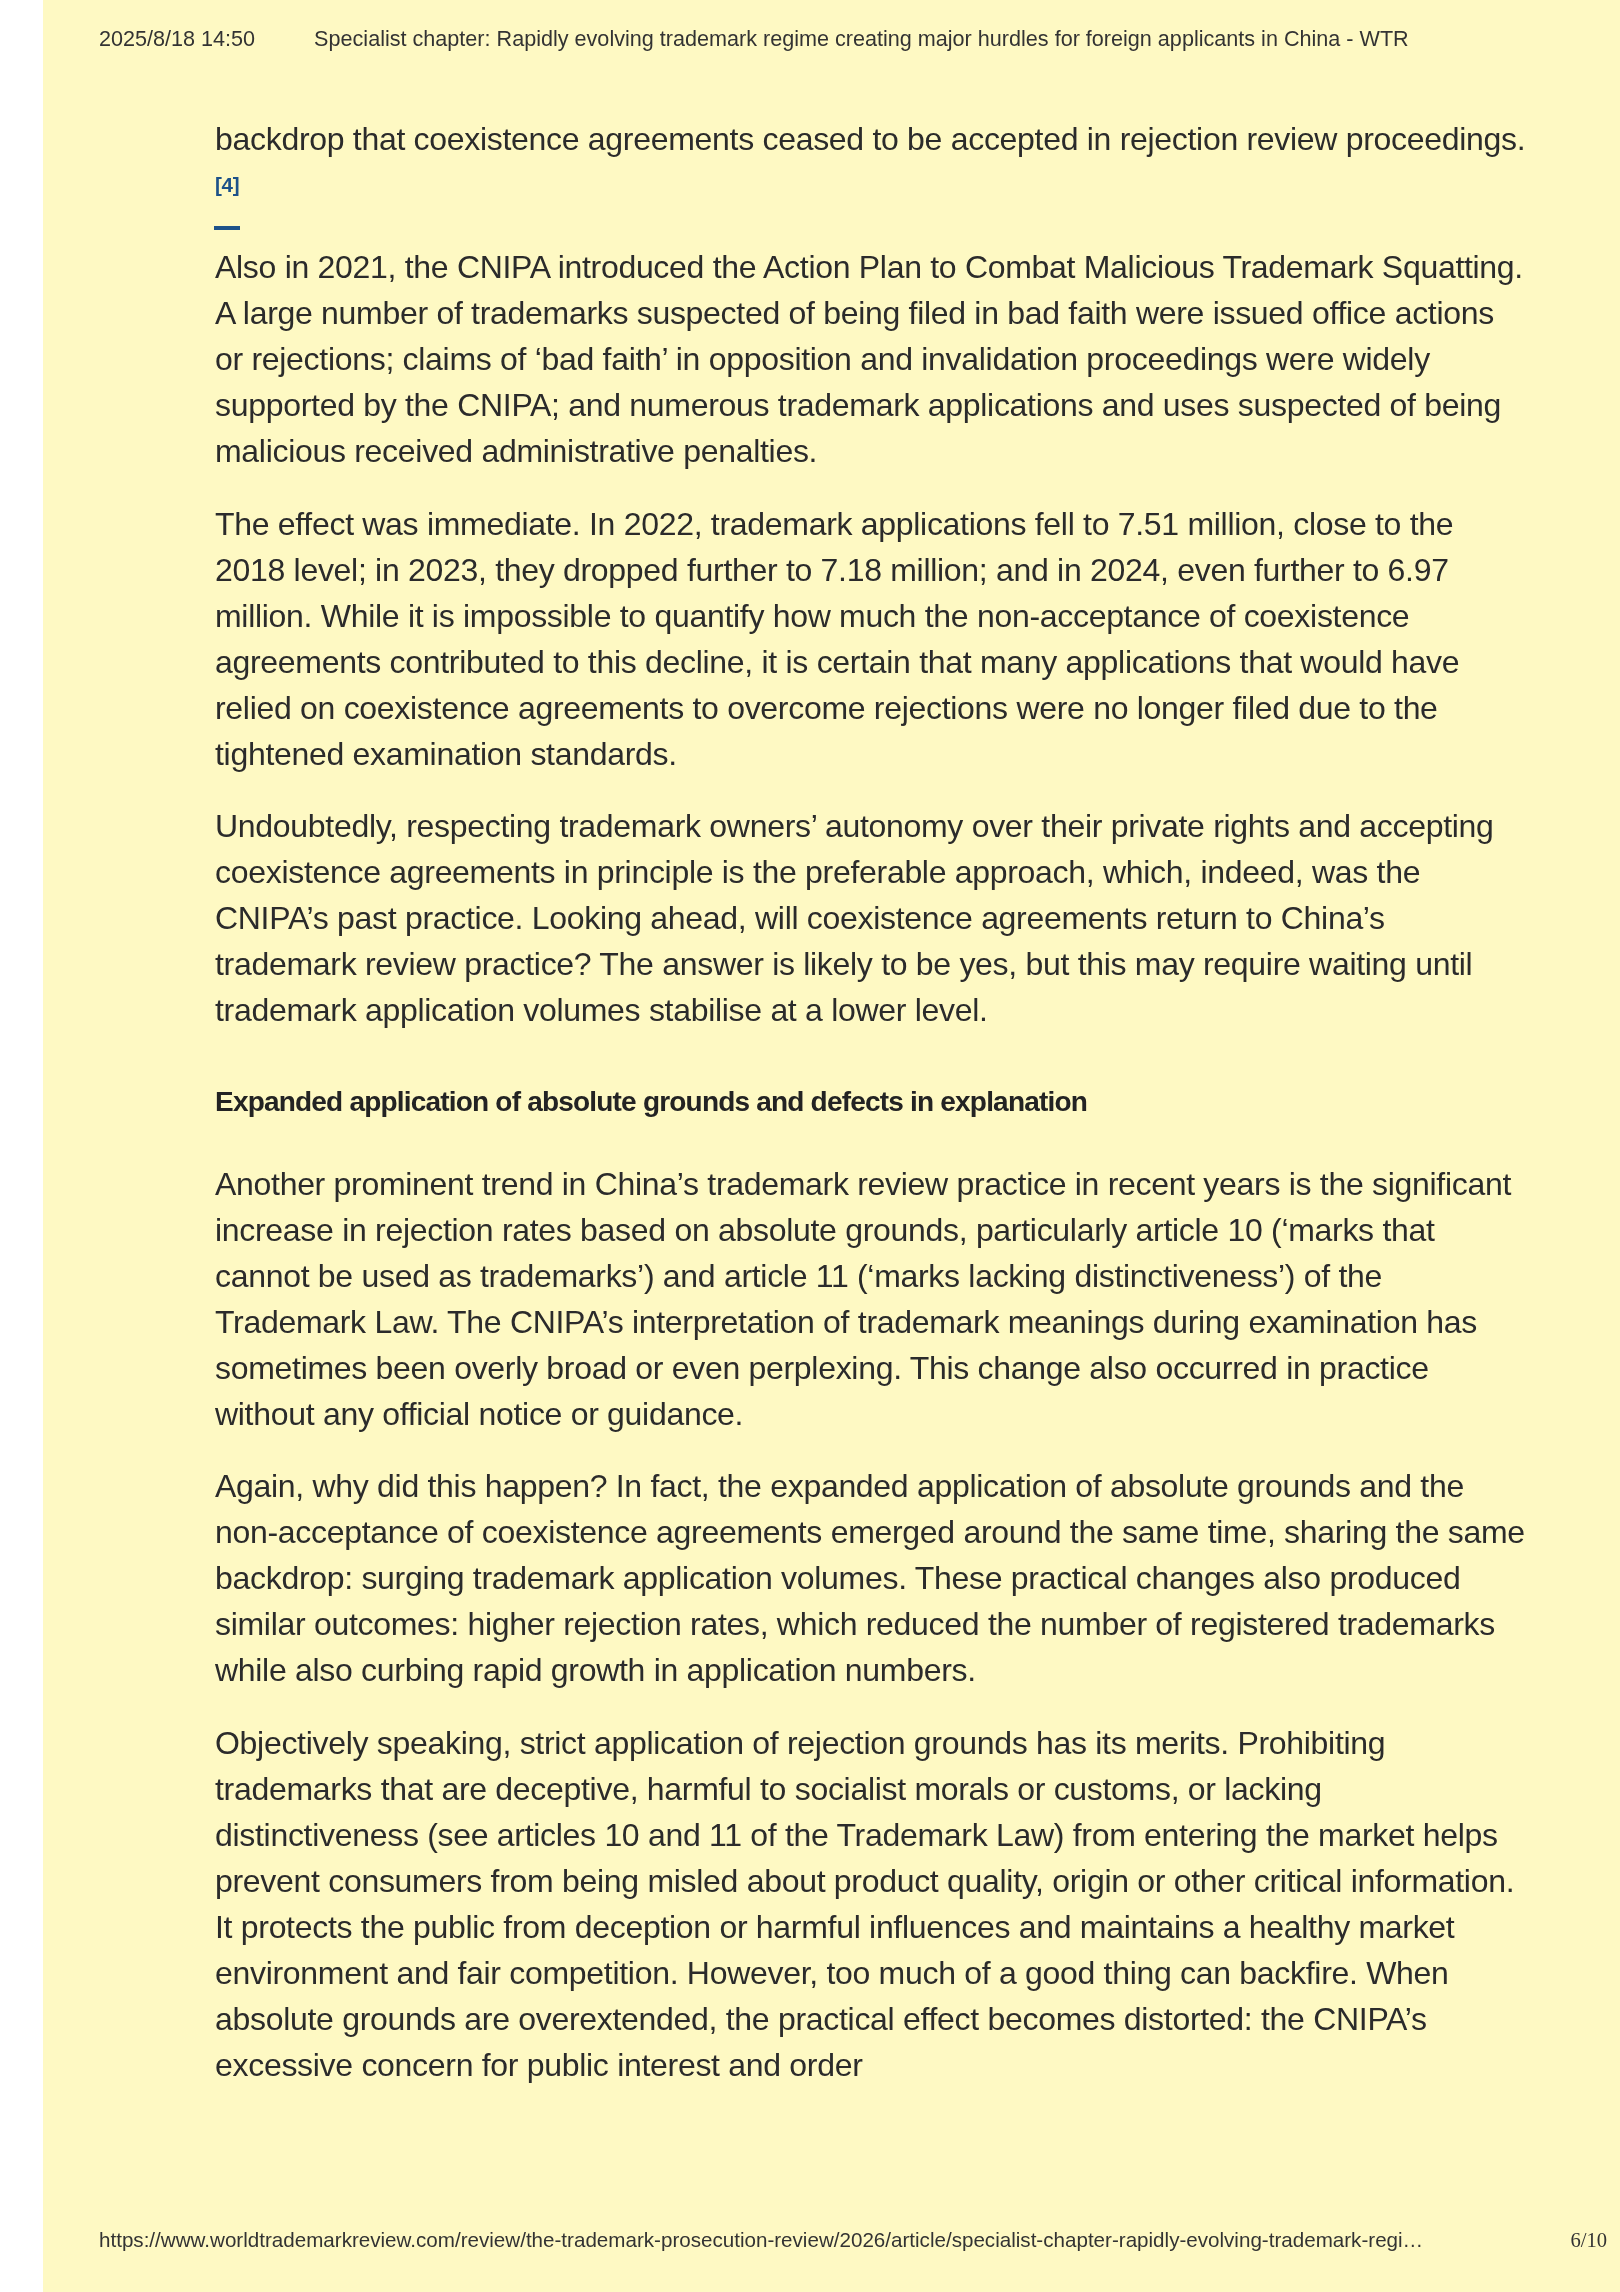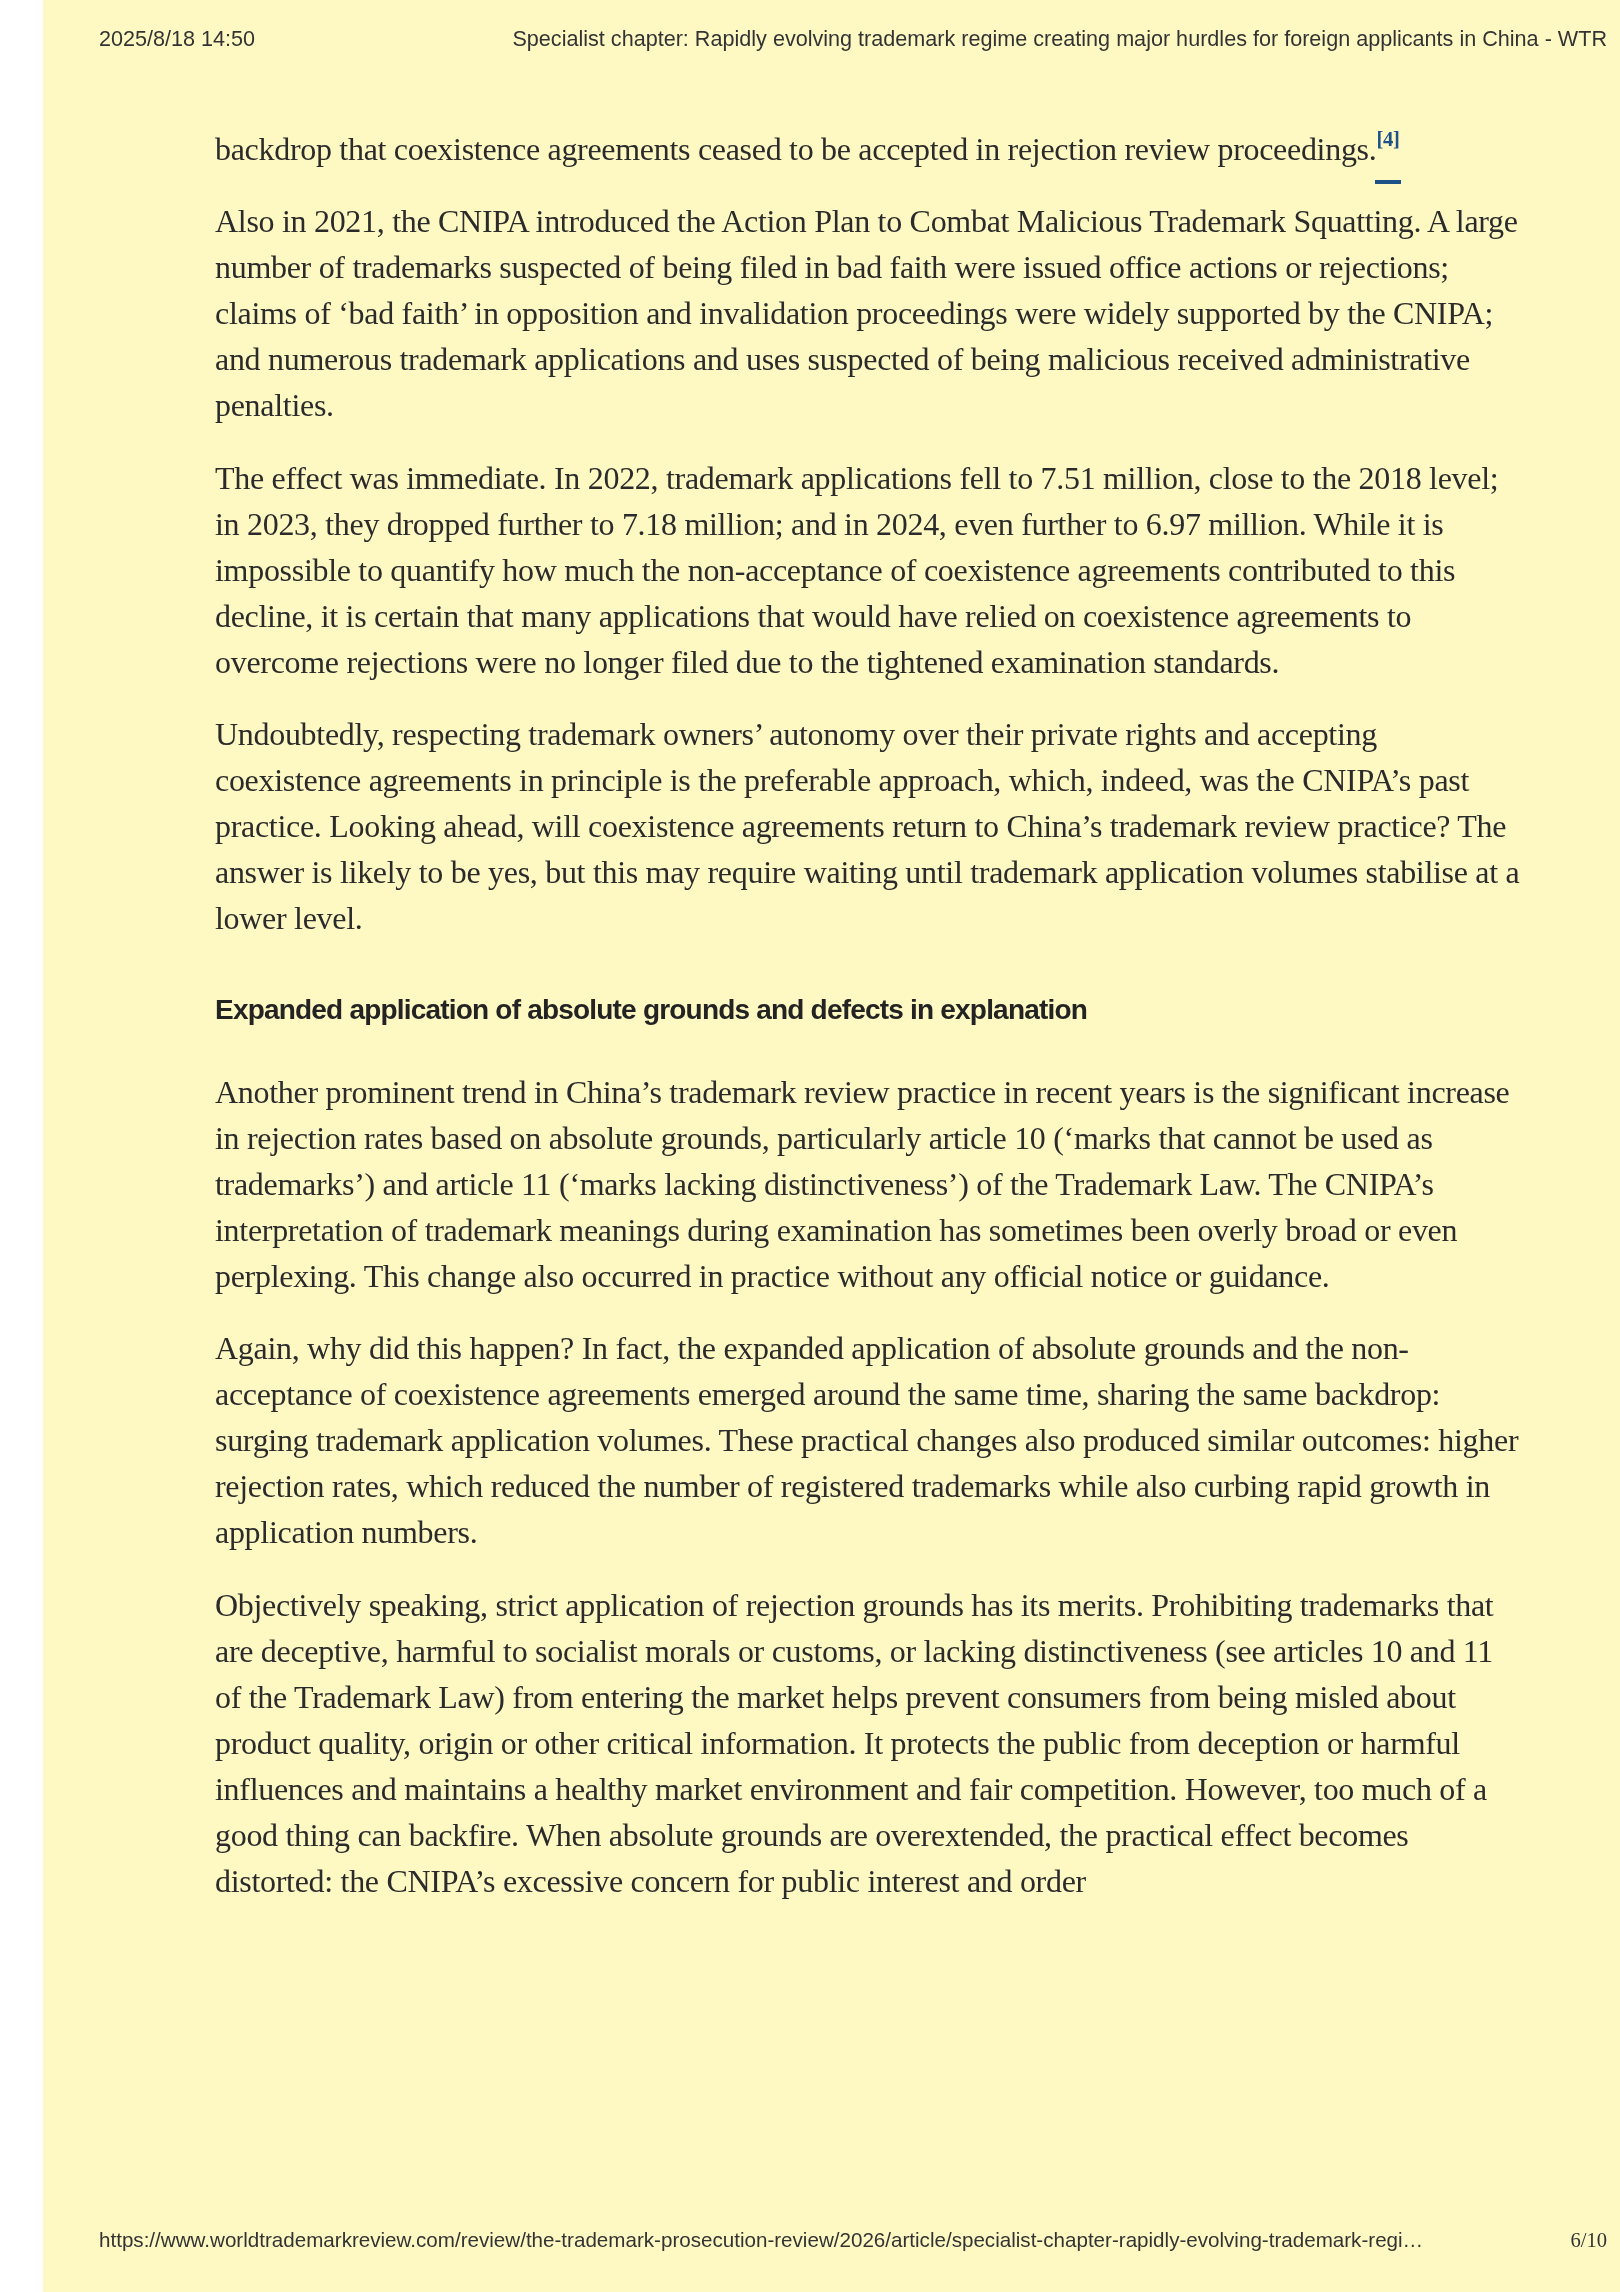--- a/index.html
+++ b/index.html
@@ -24,37 +24,37 @@
     right: 56px;
     display: flex;
     align-items: baseline;
     font-size: 21.6px;
     color: #333333;
     white-space: nowrap;
   }
   .print-header .datetime { flex: 0 0 auto; }
   .print-header .doc-title {
     flex: 1 1 auto;
-    text-align: right;
+    text-align: left;
     padding-left: 59px;
     overflow: hidden;
     text-overflow: ellipsis;
   }
   
   .content {
     position: absolute;
     top: 116px;
     left: 172px;
     width: 1311px;
     font-size: 32px;
     line-height: 46px;
     letter-spacing: -0.3px;
     color: #2b2b2b;
   }
-  .content p { margin: 26.5px 0; font-family: Liberation Serif, serif; }
+  .content p { margin: 26.5px 0; }
   .content p:first-child { margin-top: 0; }
   .content h2 {
     margin: 37px 0 15.7px 0;
     font-size: 28px;
     line-height: 64px;
     font-weight: 700;
     letter-spacing: -0.8px;
     color: #232323;
   }
   .footnote-ref {

